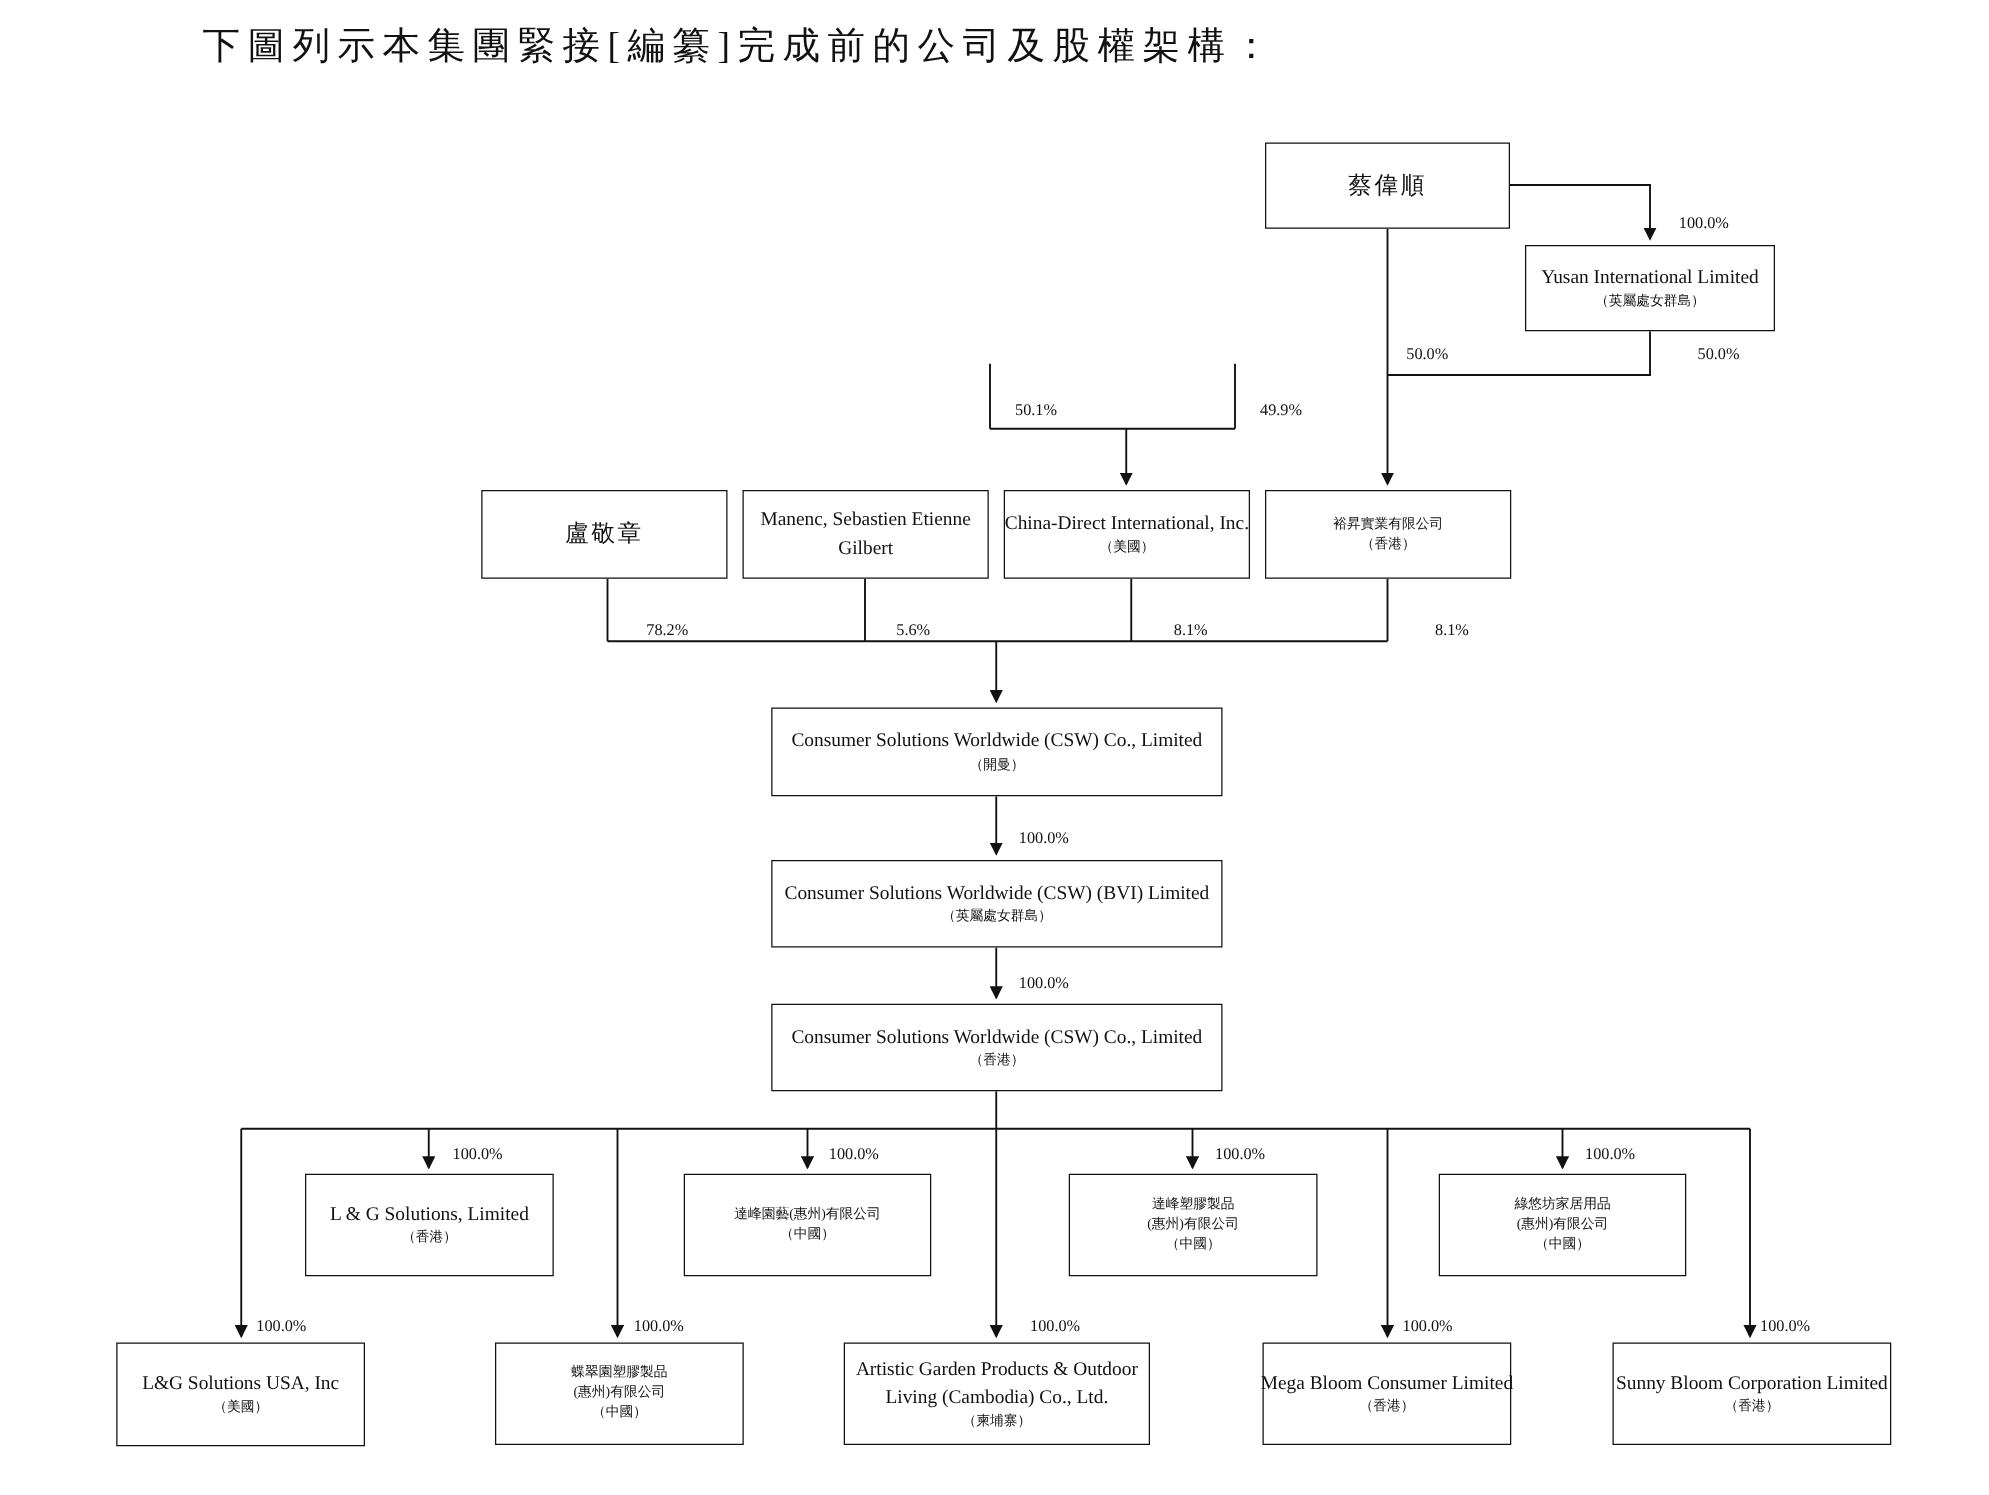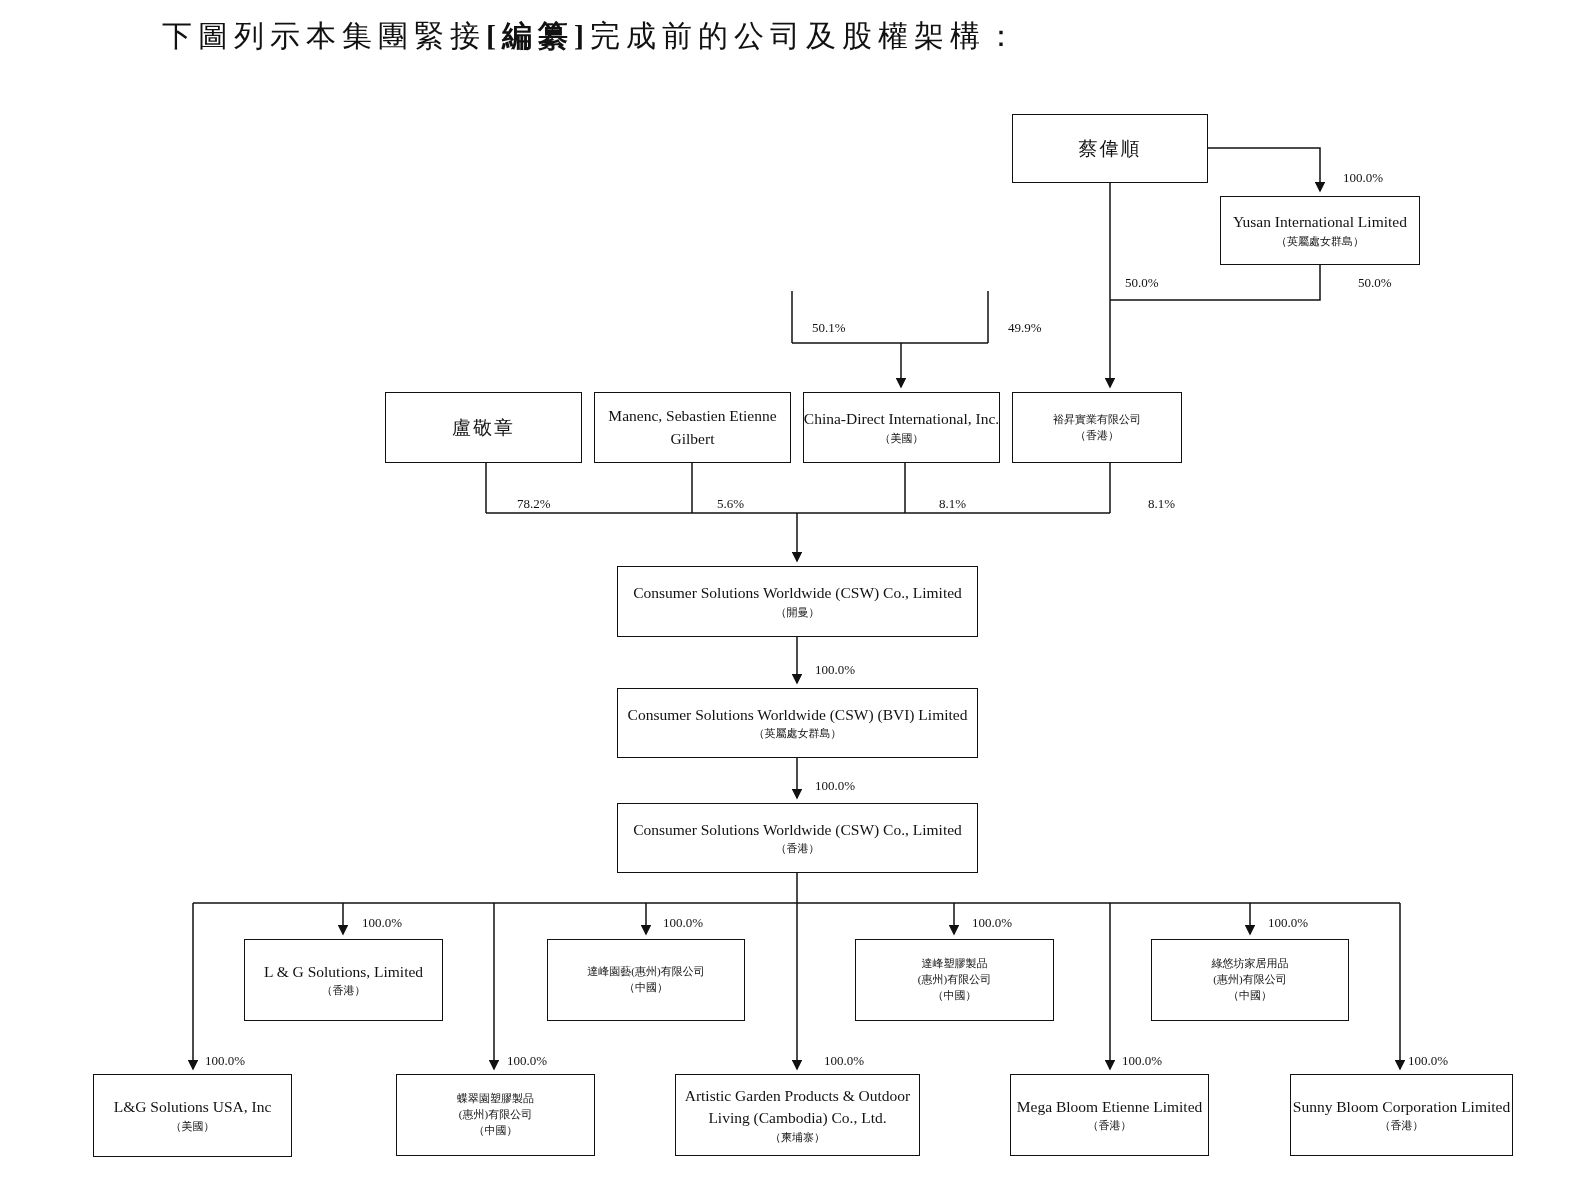--- a/index.html
+++ b/index.html
@@ -1,19 +1,19 @@
 <!DOCTYPE html>
 <html><head>
 <meta charset="utf-8">
 <style>
   html,body{margin:0;padding:0;background:#ffffff;}
   #page{position:relative;width:1591px;height:1196px;background:#ffffff;overflow:hidden;
         font-family:"Liberation Serif","DejaVu Serif",serif;color:#111;}
   #title{position:absolute;left:162px;top:16px;font-size:30px;letter-spacing:6px;white-space:nowrap;}
-  #title .tb{font-weight:bold;}
+  #title .tb{font-weight:normal;}
   #edges{position:absolute;left:0;top:0;width:1591px;height:1196px;}
   .node{position:absolute;box-sizing:border-box;border:1.6px solid #111;background:#fff;
         display:flex;flex-direction:column;align-items:center;justify-content:center;
         text-align:center;line-height:1.45;padding:2px 4px;}
   .node span{display:block;white-space:nowrap;font-size:15.5px;}
   .node span.big-zh{font-size:19px;letter-spacing:2px;}
   .node span.zh{font-size:11px;}
   .pct{position:absolute;font-size:13px;white-space:nowrap;}
 </style>
 </head>
@@ -77,21 +77,21 @@
   <div class="node" style="left:594px;top:392px;width:197px;height:71px">
     <span>Manenc, Sebastien Etienne</span>
     <span>Gilbert</span>
   </div>
 
   <div class="node" style="left:803px;top:392px;width:197px;height:71px">
     <span>China-Direct International, Inc.</span>
     <span class="zh">（美國）</span>
   </div>
 
-  <div class="node" style="left:1012px;top:392px;width:170px;height:71px">
+  <div class="node" style="left:1012px;top:392px;width:197px;height:71px">
     <span class="zh">裕昇實業有限公司</span>
     <span class="zh">（香港）</span>
   </div>
 
   <div class="node" style="left:617px;top:566px;width:361px;height:71px">
     <span>Consumer Solutions Worldwide (CSW) Co., Limited</span>
     <span class="zh">（開曼）</span>
   </div>
 
   <div class="node" style="left:617px;top:688px;width:361px;height:70px">
@@ -137,21 +137,21 @@
     <span class="zh">（中國）</span>
   </div>
 
   <div class="node" style="left:675px;top:1074px;width:245px;height:82px">
     <span>Artistic Garden Products &amp; Outdoor</span>
     <span>Living (Cambodia) Co., Ltd.</span>
     <span class="zh">（柬埔寨）</span>
   </div>
 
   <div class="node" style="left:1010px;top:1074px;width:199px;height:82px">
-    <span>Mega Bloom Etienne Limited</span>
+    <span>Mega Bloom Consumer Limited</span>
     <span class="zh">（香港）</span>
   </div>
 
   <div class="node" style="left:1290px;top:1074px;width:223px;height:82px">
     <span>Sunny Bloom Corporation Limited</span>
     <span class="zh">（香港）</span>
   </div>
 
   <span class="pct" style="left:1343px;top:170px">100.0%</span>
   <span class="pct" style="left:1125px;top:275px">50.0%</span>

